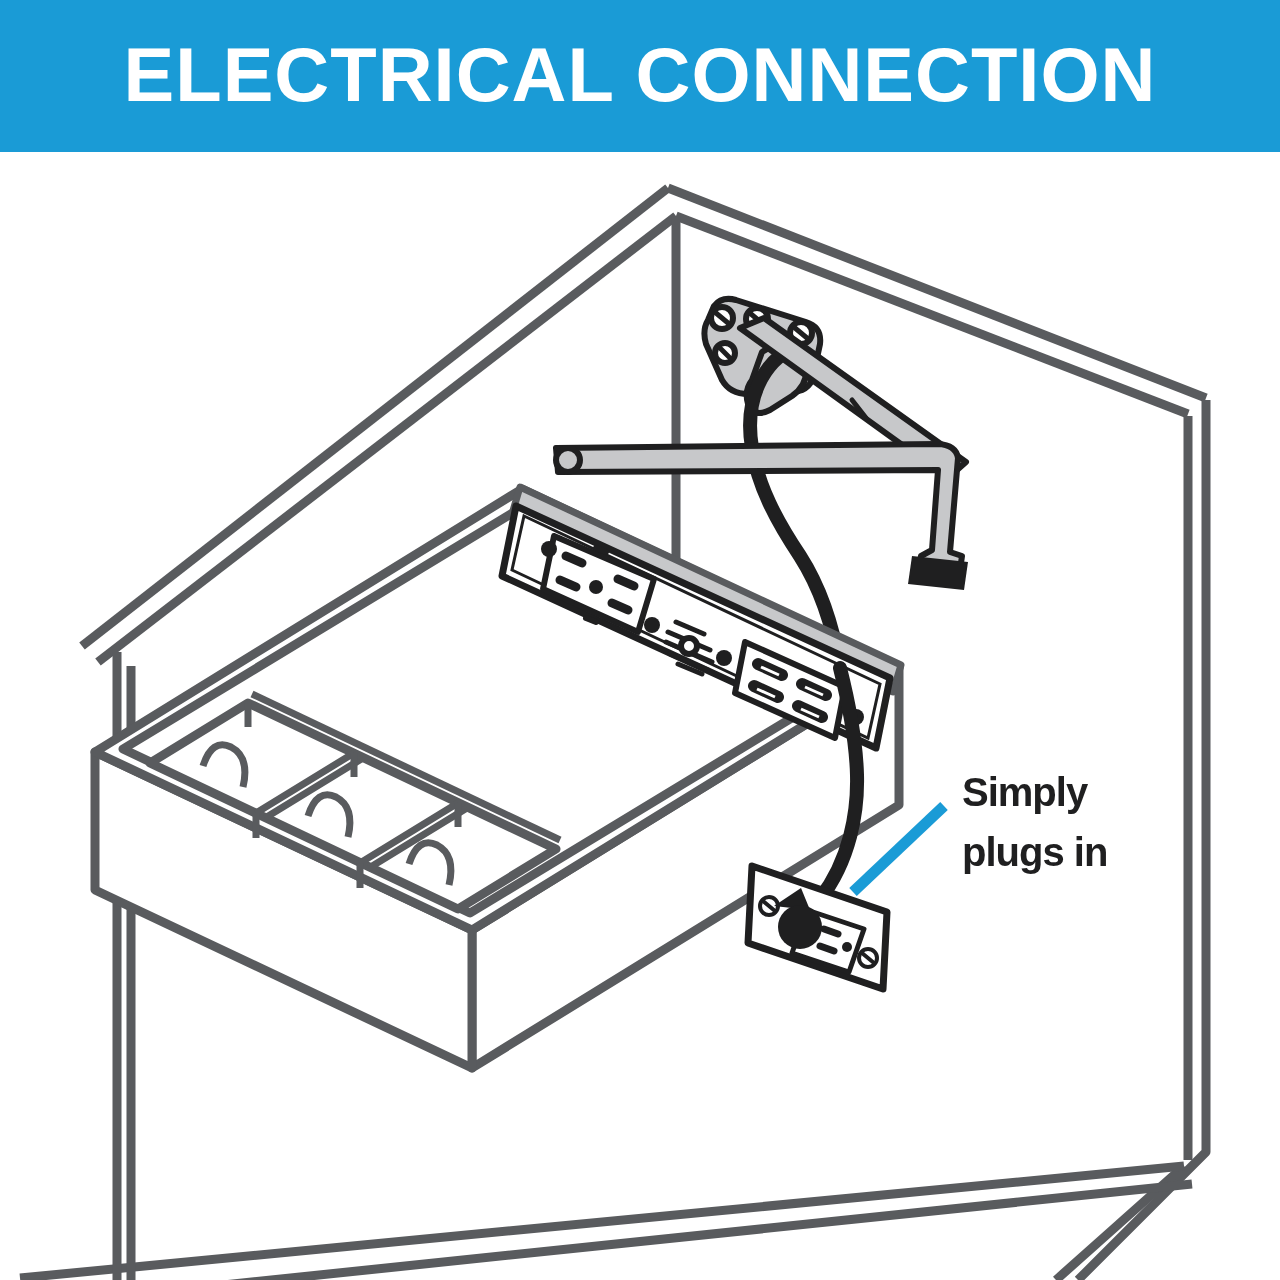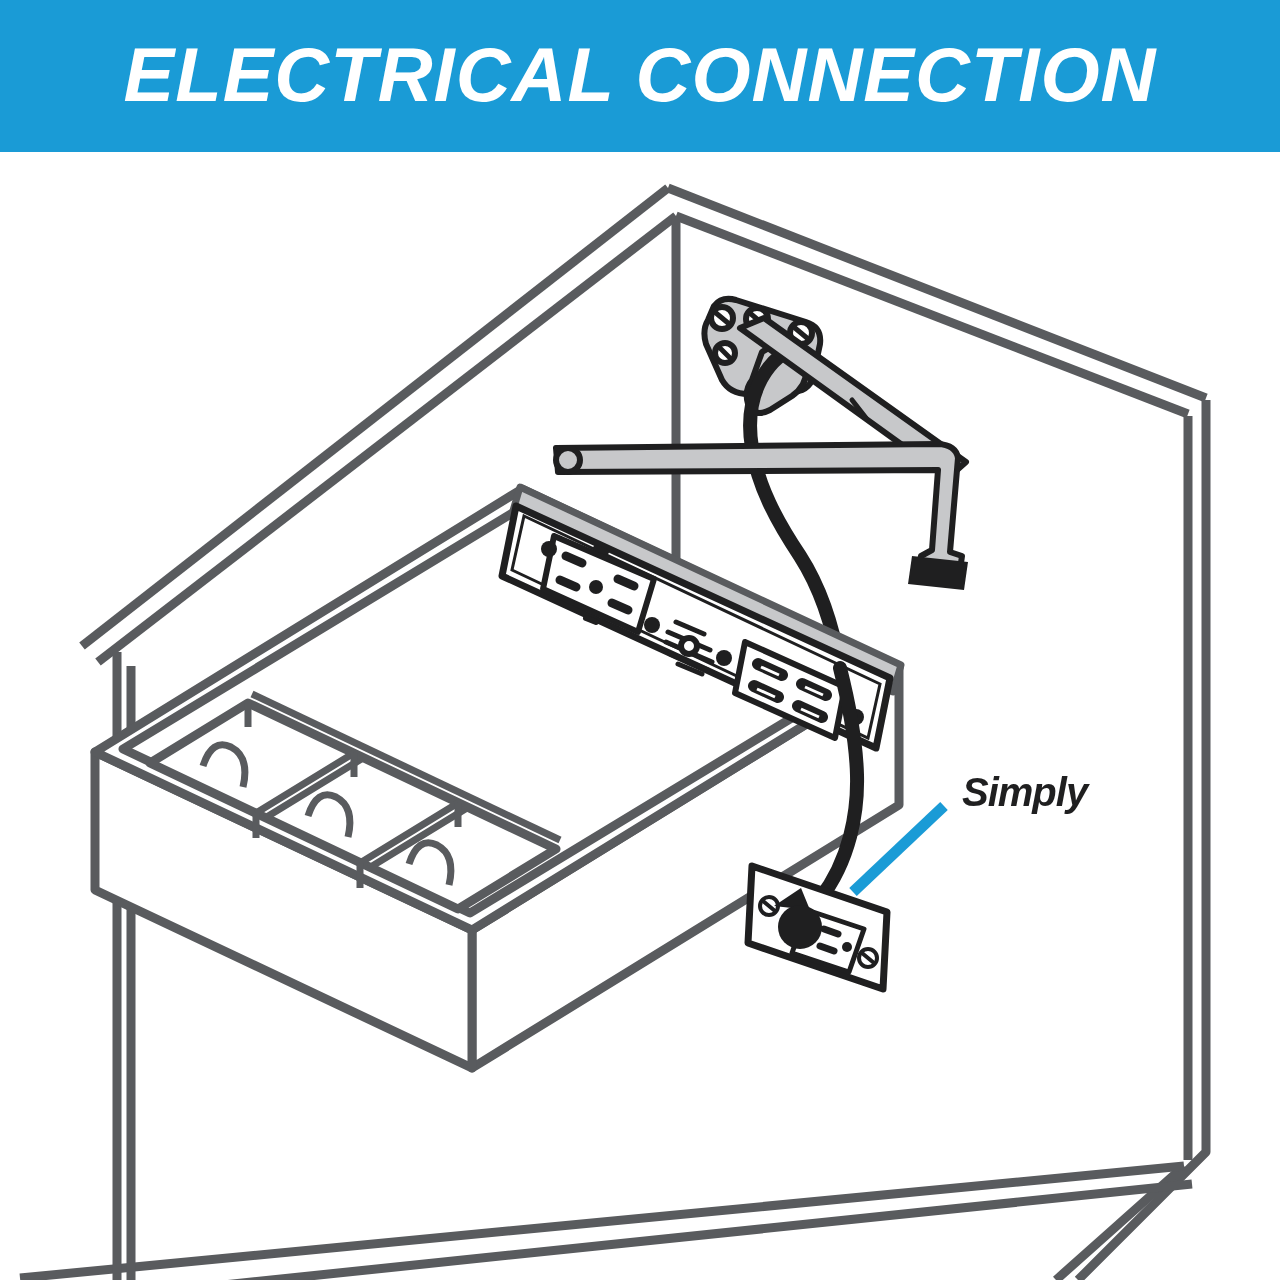--- a/index.html
+++ b/index.html
@@ -1,18 +1,18 @@
 <!DOCTYPE html>
 <html style="--banner_blue: #1a9bd6; --pointer_blue: #1a9bd6; --line_gray: #595b5e; --metal_gray: #c7c8ca; --ink_black: #1f1f20; --background: #ffffff;"><head>
 <meta charset="utf-8">
 <style>
   html,body { margin:0; padding:0; background:#fff; }
   .stage {
     position:relative; width:1280px; height:1280px; background:var(--background,#fff);
-    font-family:"Liberation Sans", sans-serif; overflow:hidden;font-style:italic;
+    font-family:"Liberation Sans", sans-serif; overflow:hidden;
   }
   .banner {
     position:absolute; left:0; top:0; width:1280px; height:152px;
     background:var(--banner_blue,#1a9bd6);
   }
   .banner h1 {
     margin:0; height:152px; line-height:150px; text-align:center;
     font-size:76px; font-weight:bold; letter-spacing:1px; color:#ffffff;
     font-family:"Liberation Sans", sans-serif;
   }
@@ -167,15 +167,16 @@
         <path class="ink" d="M774,906 L801,888 L810,910 Z"></path>
         <circle class="ink" cx="800" cy="927" r="22"></circle>
       </g>
     </g>
 
     <path class="ptr" d="M944,806 L853,892"></path>
   </svg>
 
   <div class="callout">
     <div>Simply</div>
+    <div>plugs in</div>
   </div>
 
 </div>
 
 </body></html>

